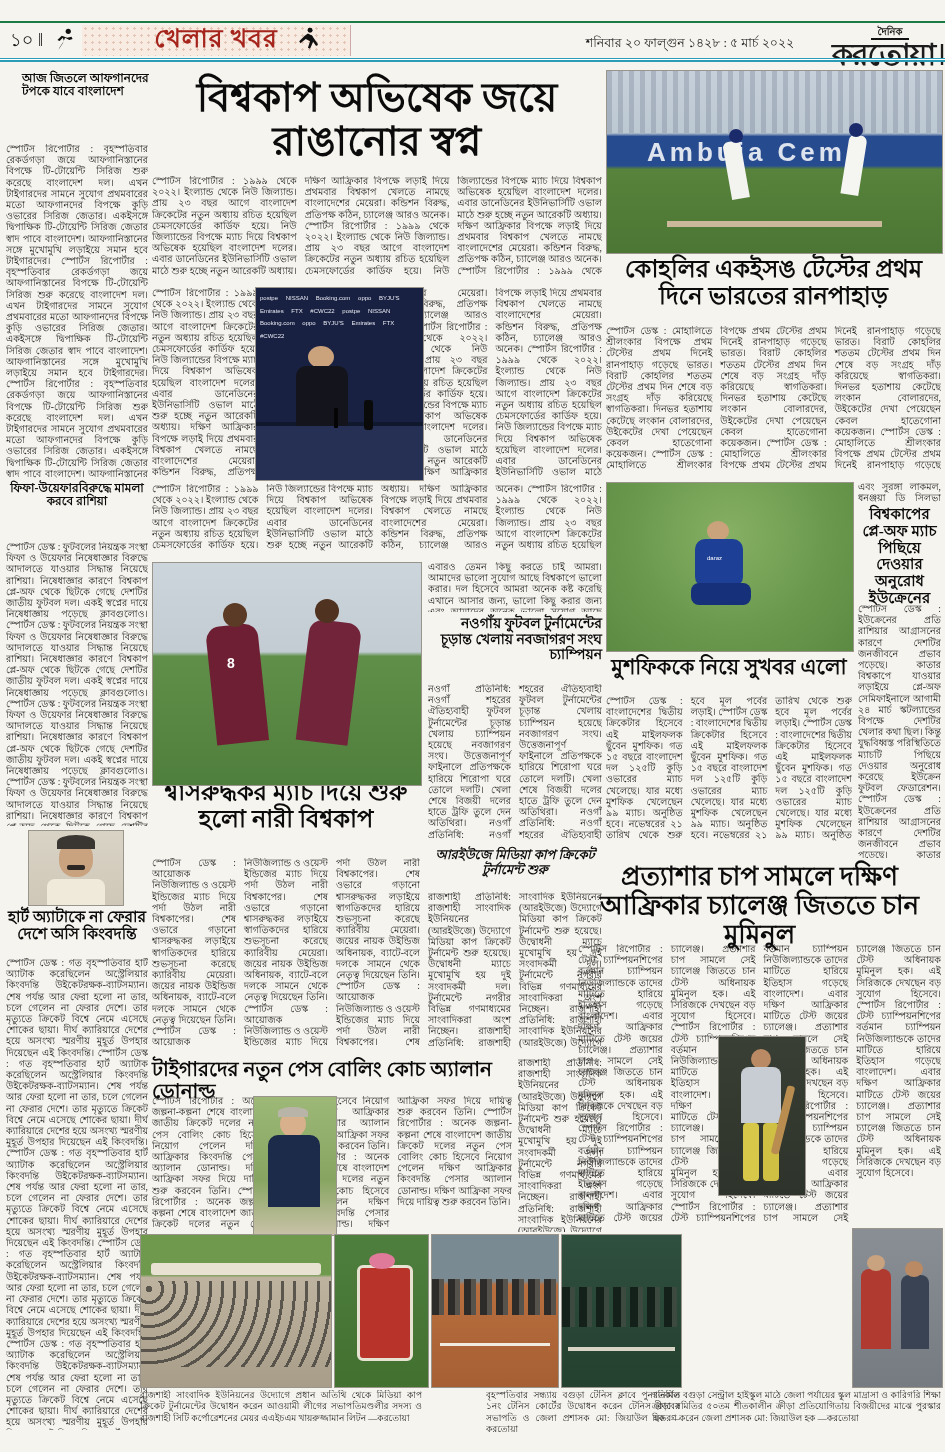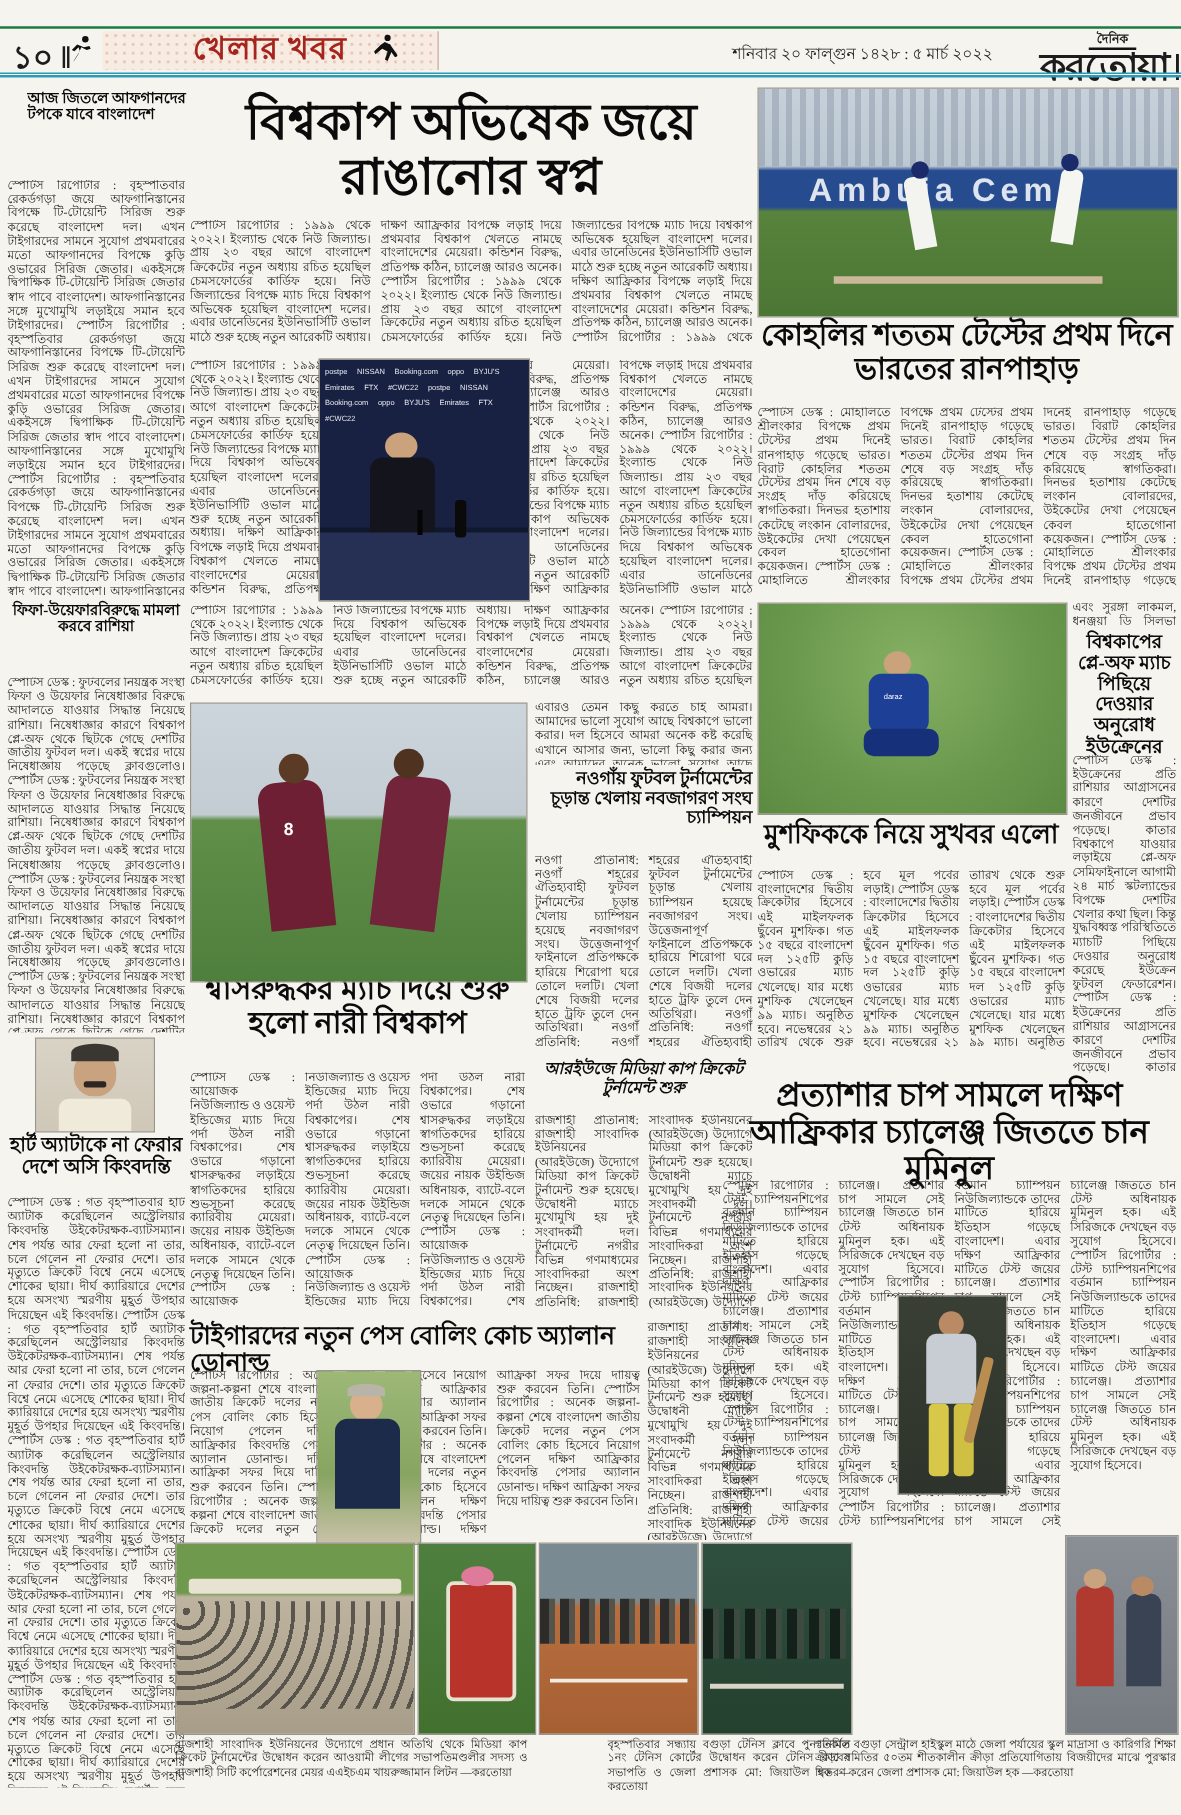--- a/index.html
+++ b/index.html
@@ -1,21 +1,21 @@
 <!DOCTYPE html>
 <html><head>
 <meta charset="utf-8">
 <style>
   html,body{margin:0;padding:0;}
   body{width:945px;height:1452px;background:#f6f4ee;font-family:"Liberation Serif",serif;color:#1c1c1c;position:relative;overflow:hidden;}
   .abs{position:absolute;}
   
   .top-rule{left:0;top:21px;width:945px;height:2px;background:#1c7a44;}
   .hdr-rule{left:0;top:58px;width:945px;height:4px;background:linear-gradient(#2b9cb8 1px,#ffffff 1px,#ffffff 2px,#2b9cb8 2px);}
-  .pageno{left:10px;top:26px;font-size:25px;font-weight:bold;}
+  .pageno{left:10px;top:26px;font-size:18px;font-weight:normal;}
   .banner{left:82px;top:25px;width:268px;height:31px;background:#f7ebe2;background-image:radial-gradient(#e3c3b4 1px,transparent 1.2px);background-size:7px 7px;display:flex;align-items:center;justify-content:center;border-right:1px solid #caa;}
   .section-title{color:#a5241c;font-size:25px;font-weight:bold;letter-spacing:1px;}
   .hicon{width:26px;height:26px;}
   .dateline{left:540px;top:34px;width:300px;font-size:12.5px;text-align:center;}
   .masthead{left:818px;top:22px;width:120px;text-align:center;line-height:1;margin-left:12px;}
   .masthead .small{font-size:10px;font-weight:bold;border-bottom:2px solid #111;display:inline-block;padding:0 6px 1px;}
   .masthead .big{font-size:30px;font-weight:900;letter-spacing:-1px;}
   
   .hl{font-weight:800;color:#0b0b0b;line-height:1.12;}
   .body-t{font-size:9.5px;line-height:1.18;text-align:justify;color:#222;overflow:hidden;column-fill:auto;}
@@ -116,21 +116,21 @@
 <div class="abs ph" style="left:606px;top:70px;width:335px;height:182px;background:linear-gradient(#c6d0da 0%,#bcc8d2 34%,#274b8f 36%,#274b8f 52%,#57833c 54%,#4c7634 100%);">
   <div class="fig" style="left:0;top:0;width:335px;height:62px;background:repeating-linear-gradient(90deg,rgba(120,130,150,.35) 0 5px,transparent 5px 11px);"></div>
   <div class="ad-overlay" style="left:40px;top:66px;">Ambuja Cem</div>
   <div class="fig" style="left:120px;top:70px;width:18px;height:58px;border-radius:6px 6px 0 0;background:#f3f3ef;transform:rotate(-10deg);"></div>
   <div class="fig" style="left:122px;top:58px;width:14px;height:14px;border-radius:50%;background:#1b2a6b;"></div>
   <div class="fig" style="left:238px;top:64px;width:18px;height:60px;border-radius:6px 6px 0 0;background:#f5f5f1;transform:rotate(9deg);"></div>
   <div class="fig" style="left:242px;top:52px;width:14px;height:14px;border-radius:50%;background:#1b2a6b;"></div>
   <div class="fig" style="left:60px;top:150px;width:215px;height:6px;background:#cbb89a;"></div>
 </div>
 
-<div class="abs hl ctr" style="left:606px;top:256px;width:335px;font-size:24px;">কোহলির শততম টেস্টের প্রথম দিনে ভারতের রানপাহাড়</div>
+<div class="abs hl ctr" style="left:606px;top:256px;width:335px;font-size:24px;">কোহলির একইসঙ টেস্টের প্রথম দিনে ভারতের রানপাহাড়</div>
 <div class="abs body-t c3" style="left:606px;top:326px;width:335px;height:154px;">স্পোর্টস ডেস্ক : মোহালিতে শ্রীলংকার বিপক্ষে প্রথম টেস্টের প্রথম দিনেই রানপাহাড় গড়েছে ভারত। বিরাট কোহলির শততম টেস্টের প্রথম দিন শেষে বড় সংগ্রহ দাঁড় করিয়েছে স্বাগতিকরা। দিনভর হতাশায় কেটেছে লংকান বোলারদের, উইকেটের দেখা পেয়েছেন কেবল হাতেগোনা কয়েকজন। স্পোর্টস ডেস্ক : মোহালিতে শ্রীলংকার বিপক্ষে প্রথম টেস্টের প্রথম দিনেই রানপাহাড় গড়েছে ভারত। বিরাট কোহলির শততম টেস্টের প্রথম দিন শেষে বড় সংগ্রহ দাঁড় করিয়েছে স্বাগতিকরা। দিনভর হতাশায় কেটেছে লংকান বোলারদের, উইকেটের দেখা পেয়েছেন কেবল হাতেগোনা কয়েকজন। স্পোর্টস ডেস্ক : মোহালিতে শ্রীলংকার বিপক্ষে প্রথম টেস্টের প্রথম দিনেই রানপাহাড় গড়েছে ভারত। বিরাট কোহলির শততম টেস্টের প্রথম দিন শেষে বড় সংগ্রহ দাঁড় করিয়েছে স্বাগতিকরা। দিনভর হতাশায় কেটেছে লংকান বোলারদের, উইকেটের দেখা পেয়েছেন কেবল হাতেগোনা কয়েকজন। স্পোর্টস ডেস্ক : মোহালিতে শ্রীলংকার বিপক্ষে প্রথম টেস্টের প্রথম দিনেই রানপাহাড় গড়েছে ভারত। বিরাট কোহলির শততম টেস্টের প্রথম দিন শেষে বড় সংগ্রহ দাঁড় করিয়েছে স্বাগতিকরা। দিনভর হতাশায় কেটেছে লংকান বোলারদের, উইকেটের দেখা পেয়েছেন কেবল হাতেগোনা কয়েকজন।</div>
 
 <div class="abs ph" style="left:606px;top:482px;width:246px;height:168px;background:radial-gradient(circle at 50% 30%,#86b063 0%,#6b9a4e 55%,#5c8a42 100%);">
   <div class="fig" style="left:100px;top:38px;width:22px;height:20px;border-radius:50%;background:#caa27b;"></div>
   <div class="fig" style="left:88px;top:56px;width:48px;height:48px;border-radius:10px;background:#1d3f96;"></div>
   <div class="fig" style="left:84px;top:100px;width:60px;height:22px;border-radius:8px;background:#16307a;"></div>
   <div class="jersey-label" style="left:100px;top:72px;">daraz</div>
 </div>
 
 <div class="abs body-t" style="left:858px;top:482px;width:83px;height:20px;">এবং সুরঙ্গা লাকমল, ধনঞ্জয়া ডি সিলভা ৫টি</div>

